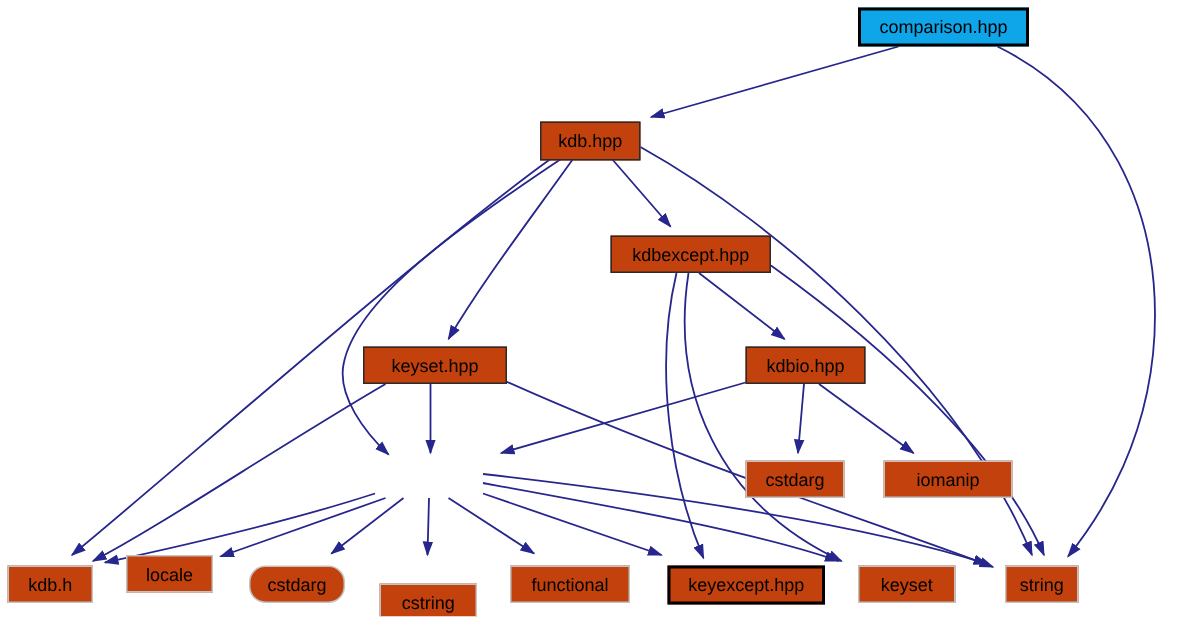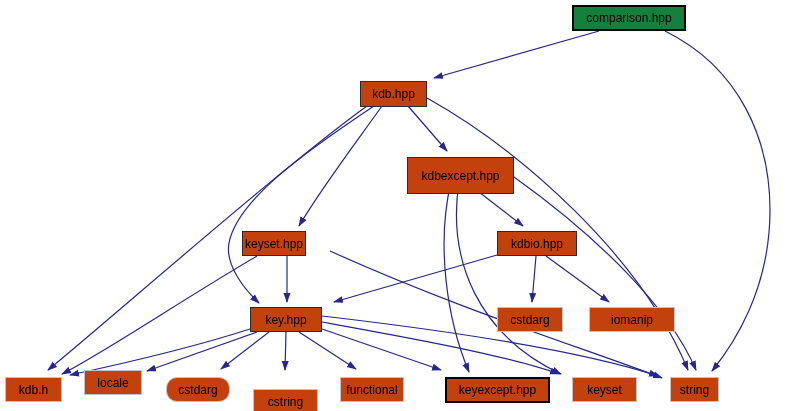--- a/index.html
+++ b/index.html
@@ -64,45 +64,44 @@
     <path class="edge" d="M250,329 C185,350 112,366 70,375" marker-end="url(#arrow)" stroke="#26268c"></path>
     <path class="edge" d="M257,332 L147,371" marker-end="url(#arrow)" stroke="#26268c"></path>
     <path class="edge" d="M269,332 L221,369" marker-end="url(#arrow)" stroke="#26268c"></path>
     <path class="edge" d="M286,332 L285,370" marker-end="url(#arrow)" stroke="#26268c"></path>
     <path class="edge" d="M299,332 L356,369" marker-end="url(#arrow)" stroke="#26268c"></path>
     <path class="edge" d="M322,329 L441,370" marker-end="url(#arrow)" stroke="#26268c"></path>
     <path class="edge" d="M322,322 C410,338 505,355 559,374" marker-end="url(#arrow)" stroke="#26268c"></path>
     <path class="edge" d="M322,316 C460,332 585,352 658,376" marker-end="url(#arrow)" stroke="#26268c"></path>
   </svg>
 
-  <div class="node highlight" style="left: 572px; top: 5px; width: 114px; height: 26px; background: #15803d;">comparison.hpp</div>
+  <div class="node highlight" style="left: 572px; top: 5px; width: 114px; height: 26px; background: #0ea5e9;">comparison.hpp</div>
 
   <div class="node" style="left:360px;top:81px;width:67px;height:26px;">kdb.hpp</div>
 
-  <div class="node" style="left:407px;top:157px;width:107px;height:37px;">kdbexcept.hpp</div>
+  <div class="node" style="left:407px;top:157px;width:107px;height:25px;">kdbexcept.hpp</div>
 
-  <div class="node" style="left:242px;top:231px;width:64px;height:25px;">keyset.hpp</div>
+  <div class="node" style="left:242px;top:231px;width:96px;height:25px;">keyset.hpp</div>
 
   <div class="node" style="left:497px;top:231px;width:80px;height:25px;">kdbio.hpp</div>
 
-  <div class="node" style="left:250px;top:307px;width:72px;height:25px;">key.hpp</div>
 
   <div class="node external" style="left:497px;top:307px;width:66px;height:25px;">cstdarg</div>
 
   <div class="node external" style="left:589px;top:307px;width:86px;height:25px;">iomanip</div>
 
   <div class="node external" style="left:5px;top:377px;width:57px;height:25px;">kdb.h</div>
 
   <div class="node external" style="left:84px;top:370px;width:58px;height:25px;">locale</div>
 
   <div class="node external" style="left:166px;top:377px;width:64px;height:25px;border-radius:11px;">cstdarg</div>
 
   <div class="node external" style="left:253px;top:377px;width:65px;height:25px;margin-top:12px;">cstring</div>
 
-  <div class="node external" style="left:340px;top:377px;width:64px;height:25px;">functional</div>
+  <div class="node external" style="left:340px;top:377px;width:80px;height:25px;">functional</div>
 
   <div class="node bold" style="left:445px;top:377px;width:105px;height:26px;">keyexcept.hpp</div>
 
   <div class="node external" style="left:572px;top:377px;width:65px;height:25px;">keyset</div>
 
   <div class="node external" style="left:670px;top:377px;width:49px;height:25px;">string</div>
 
 </div>
 
 </body></html>

